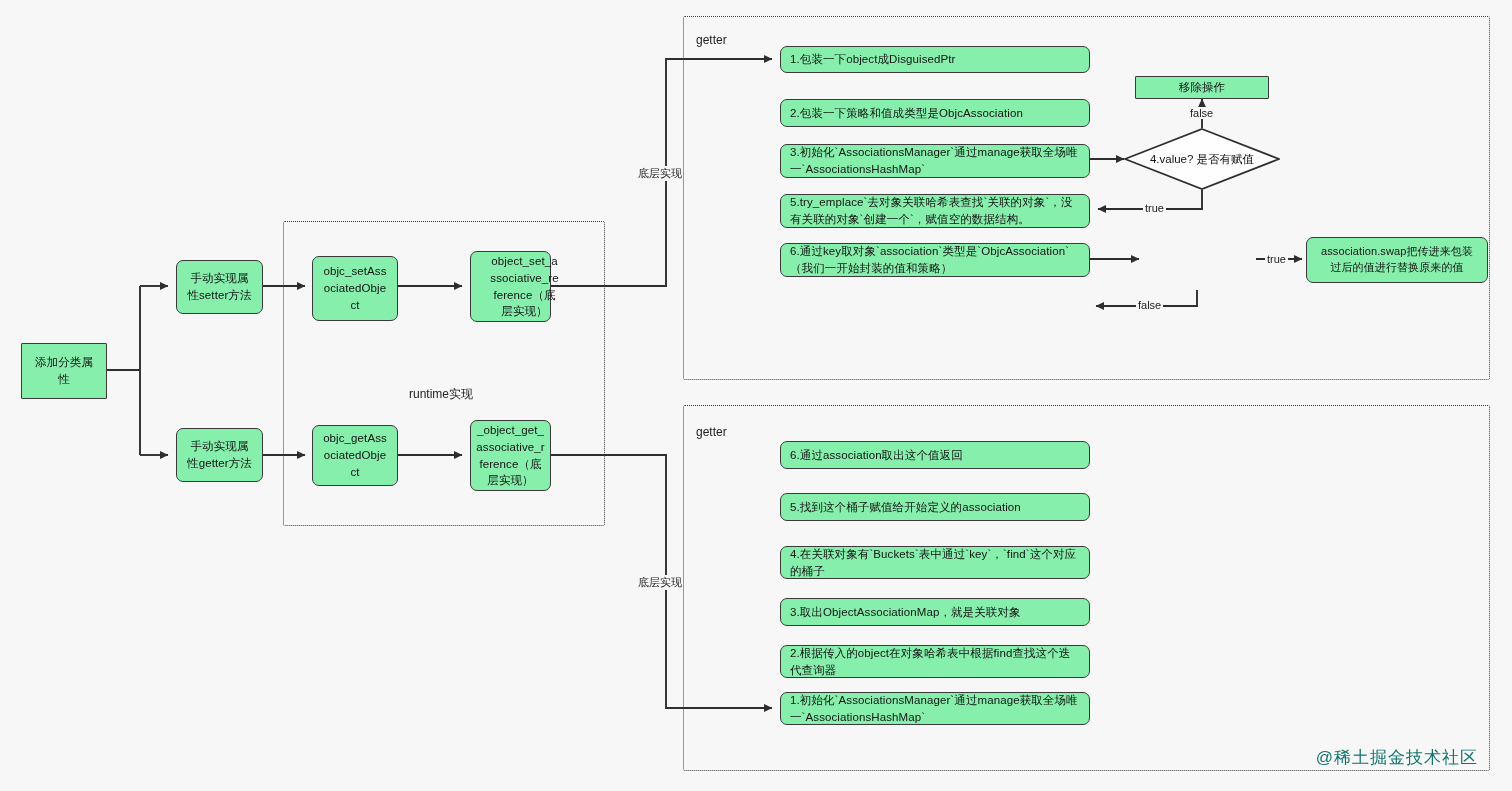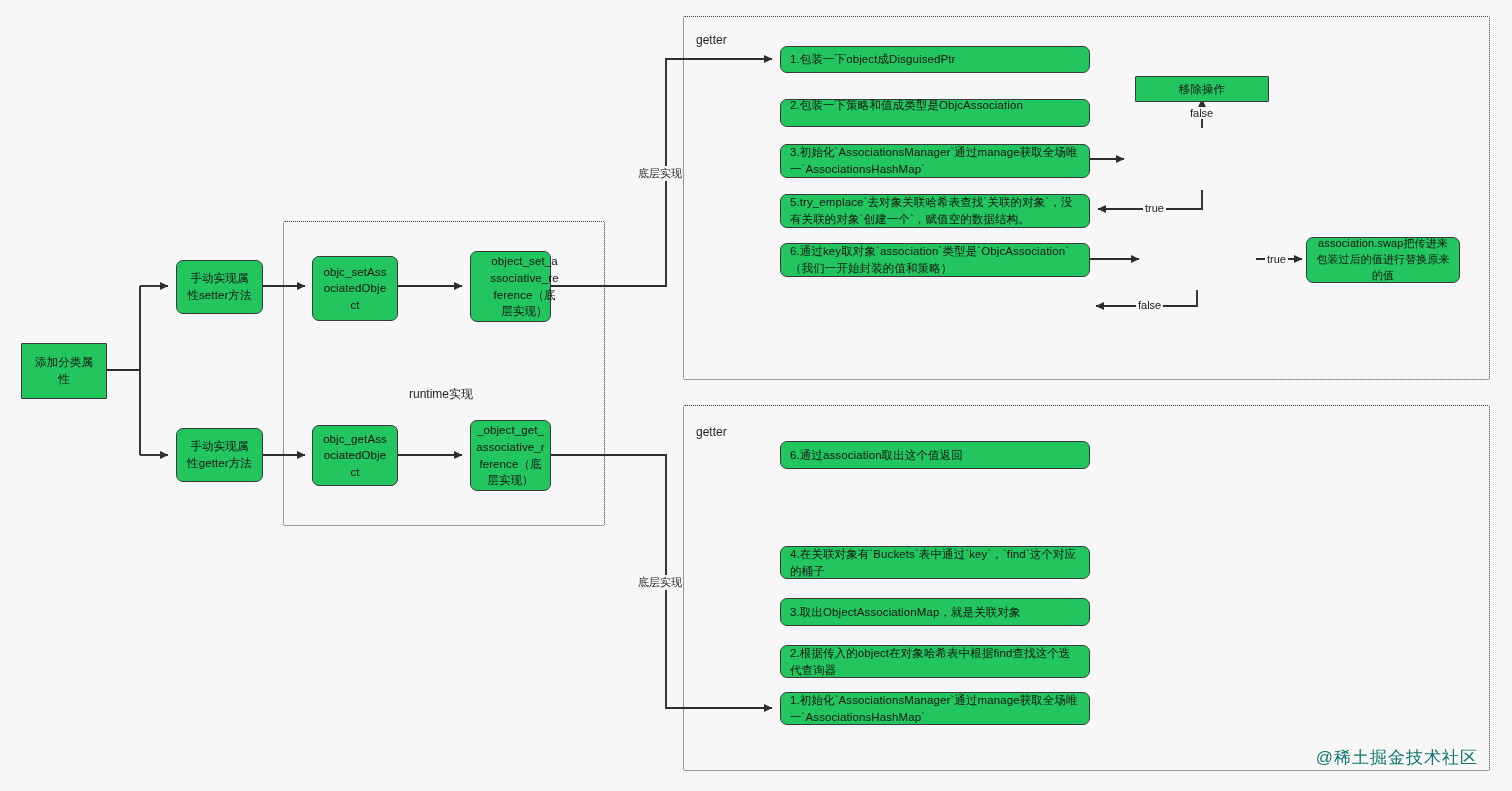--- a/index.html
+++ b/index.html
@@ -10,26 +10,26 @@
     color:#1a1a1a;
     overflow:hidden;
     position:relative;
   }
   #canvas{position:absolute;left:0;top:0;width:1512px;height:791px;}
   svg#wires{position:absolute;left:0;top:0;width:1512px;height:791px;pointer-events:none;}
 
   .node{
     position:absolute;
     box-sizing:border-box;
-    background:#22c55e;
+    background:#86efac;
     border:1.6px solid #3a3a3a;
     display:flex;
     align-items:center;
     justify-content:flex-start;
-    padding:12px 9px;
+    padding:4px 9px;
     font-size:11.5px;
     line-height:1.45;
     letter-spacing:.1px;
     color:#141414;
   }
   .node.rounded{border-radius:7px;}
   .node.center{justify-content:center;text-align:center;}
   .node.sq{border-radius:1px;}
 
   .dashbox{
@@ -178,37 +178,46 @@
 
   <div class="node rounded" style="left:780px;top:243px;width:310px;height:34px;">
     <span>6.通过key取对象`association`类型是`ObjcAssociation`（我们一开始封装的值和策略）</span>
   </div>
 
 
   <div class="node sq center" style="left:1135px;top:76px;width:134px;height:23px;">
     <span>移除操作</span>
   </div>
 
+  <div class="diamondwrap" style="left:1124px;top:128px;width:156px;height:62px;">
+    <svg width="156" height="62" viewBox="0 0 156 62">
+      <polygon points="78,1 155,31 78,61 1,31" fill="#fefefe" stroke="#2e2e2e" stroke-width="1.7"></polygon>
+    </svg>
+    <span class="dtext">4.value? 是否有赋值</span>
+  </div>
   <div class="edgelabel" style="left:1188px;top:107px;">false</div>
   <div class="edgelabel" style="left:1143px;top:202px;">true</div>
 
   <div class="edgelabel" style="left:1265px;top:253px;">true</div>
   <div class="edgelabel" style="left:1136px;top:299px;">false</div>
 
-  <div class="node rounded center" style="left:1306px;top:237px;width:154px;height:46px;font-size:11px;">
+  <div class="node rounded center" style="left:1306px;top:237px;width:182px;height:46px;font-size:11px;">
     <span>association.swap把传进来包装过后的值进行替换原来的值</span>
   </div>
 
   <div class="dashbox" style="left:683px;top:405px;width:807px;height:366px;"></div>
   <div class="dashlabel" style="left:696px;top:425px;">getter</div>
 
   <div class="node rounded" style="left:780px;top:441px;width:310px;height:28px;">
     <span>6.通过association取出这个值返回</span>
   </div>
 
+  <div class="node rounded" style="left:780px;top:493px;width:310px;height:28px;">
+    <span>5.找到这个桶子赋值给开始定义的association</span>
+  </div>
 
   <div class="node rounded" style="left:780px;top:546px;width:310px;height:33px;">
     <span>4.在关联对象有`Buckets`表中通过`key`，`find`这个对应的桶子</span>
   </div>
 
   <div class="node rounded" style="left:780px;top:598px;width:310px;height:28px;">
     <span>3.取出ObjectAssociationMap，就是关联对象</span>
   </div>
 
   <div class="node rounded" style="left:780px;top:645px;width:310px;height:33px;">

